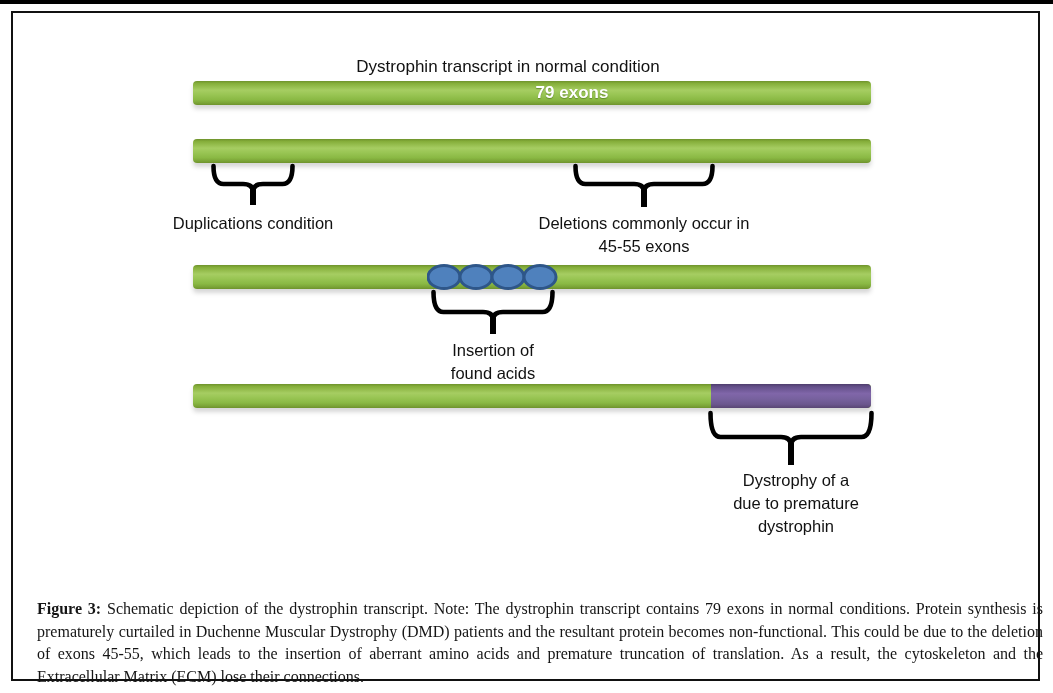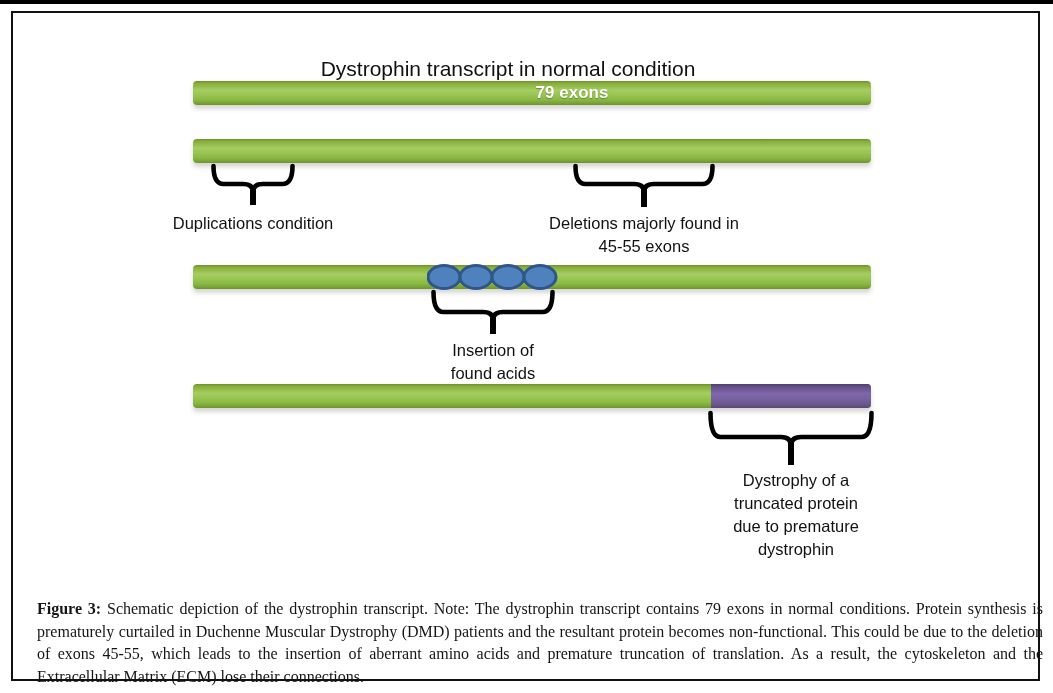--- a/index.html
+++ b/index.html
@@ -4,21 +4,21 @@
 <style>
   html,body{margin:0;padding:0;}
   body{
     width:1053px;height:693px;position:relative;background:#ffffff;
     font-family:"Liberation Sans",sans-serif;color:#1a1a1a;overflow:hidden;
   }
   .top-rule{position:absolute;left:0;top:0;width:1053px;height:4px;background:#000;}
   .frame{position:absolute;left:11px;top:11px;width:1025px;height:666px;border:2px solid #111;background:#fff;}
 
   .fig-title{position:absolute;left:155px;top:44px;width:680px;text-align:center;
-    font-size:21px;color:#111;}
+    font-size:17px;color:#111;}
 
   .bar{position:absolute;left:180px;width:678px;height:24px;border-radius:4px;
     background:linear-gradient(180deg,#6e922c 0%,#85ae3a 10%,#a6cd62 38%,#9ac655 55%,#8ab944 78%,#7aa336 92%,#6e922c 100%);
     box-shadow:0 4px 4px rgba(130,130,130,0.32);}
   .bar1{top:68px;}
   .bar2{top:126px;}
   .bar3{top:252px;}
   .bar4{top:371px;}
   .bar-label{width:100%;height:24px;line-height:24px;text-align:center;
     font-size:17px;font-weight:bold;color:#ffffff;text-shadow:0 1px 1px rgba(60,90,20,.5);margin-left:40px;}
@@ -67,21 +67,21 @@
   <svg class="brace" style="left:560px;top:151px;" width="142" height="46" viewBox="0 0 142 46">
     <path class="brace-arc" d="M 2.5,2 Q 2.5,20 12.5,20 L 61,20 Q 71,20 71,28 Q 71,20 81,20 L 129.5,20 Q 139.5,20 139.5,2"></path>
     <path class="brace-stem" d="M 71,25 L 71,43"></path>
   </svg>
 
   <div class="note note-duplications">
     <div>Duplications condition</div>
   </div>
 
   <div class="note note-deletions">
-    <div>Deletions majorly found in</div>
+    <div>Deletions commonly occur in</div>
     <div>45-55 exons</div>
   </div>
 
   <div class="bar bar3"></div>
 
   <svg class="ellipses" width="132" height="28" viewBox="0 0 132 28">
     <ellipse cx="17" cy="14" rx="16" ry="11.5" stroke-width="3" fill="#4F81BD" stroke="#2E5689"></ellipse>
     <ellipse cx="49" cy="14" rx="16" ry="11.5" stroke-width="3" fill="#4F81BD" stroke="#2E5689"></ellipse>
     <ellipse cx="81" cy="14" rx="16" ry="11.5" stroke-width="3" fill="#4F81BD" stroke="#2E5689"></ellipse>
     <ellipse cx="113" cy="14" rx="16" ry="11.5" stroke-width="3" fill="#4F81BD" stroke="#2E5689"></ellipse>
@@ -101,21 +101,20 @@
     <div class="purple-seg"></div>
   </div>
 
   <svg class="brace" style="left:695px;top:398px;" width="166" height="58" viewBox="0 0 166 58">
     <path class="brace-arc" d="M 2.5,2 Q 2.5,26 12.5,26 L 73,26 Q 83,26 83,35 Q 83,26 93,26 L 153.5,26 Q 163.5,26 163.5,2"></path>
     <path class="brace-stem" d="M 83,32 L 83,54"></path>
   </svg>
 
   <div class="note note-production">
     <div>Dystrophy of a</div>
-    <div>truncated protein</div>
     <div>due to premature</div>
     <div>dystrophin</div>
   </div>
 
   <div class="caption">
     <span class="cap-label">Figure 3:</span>
     <span>Schematic depiction of the dystrophin transcript. Note: The dystrophin transcript contains 79 exons in normal conditions. Protein synthesis is prematurely curtailed in Duchenne Muscular Dystrophy (DMD) patients and the resultant protein becomes non-functional. This could be due to the deletion of exons 45-55, which leads to the insertion of aberrant amino acids and premature truncation of translation. As a result, the cytoskeleton and the Extracellular Matrix (ECM) lose their connections.</span>
   </div>
 
 </div>

